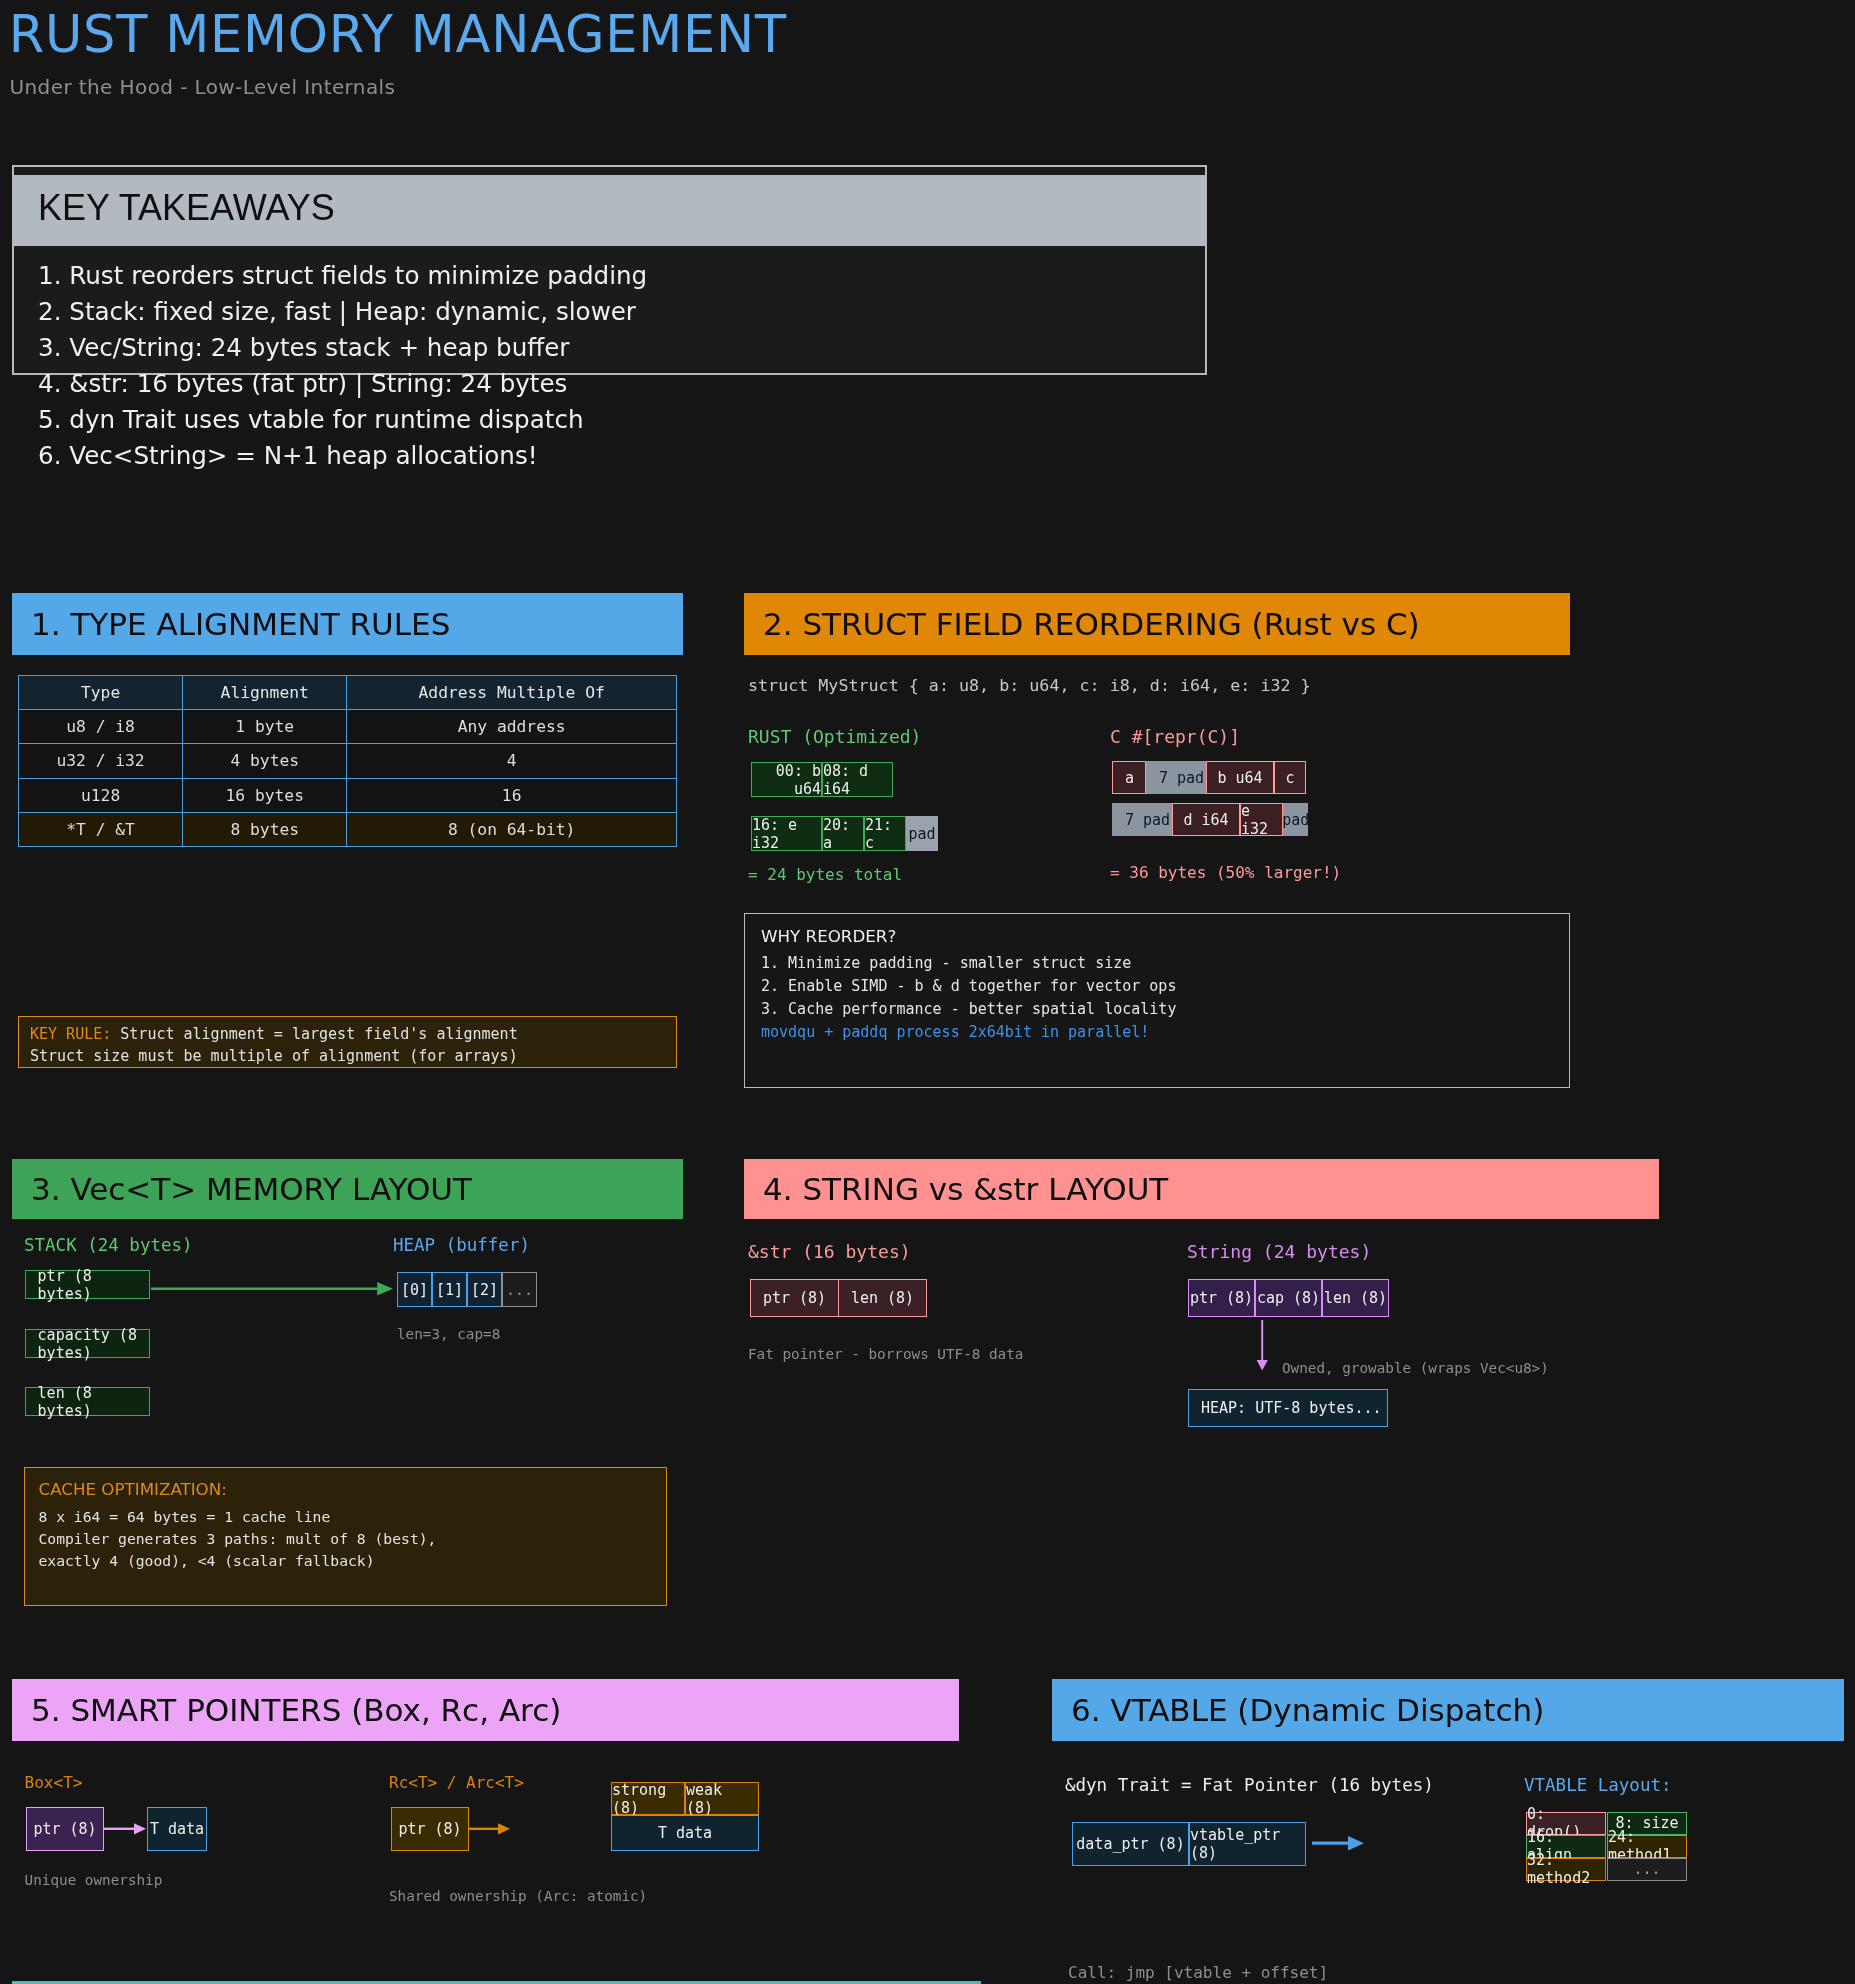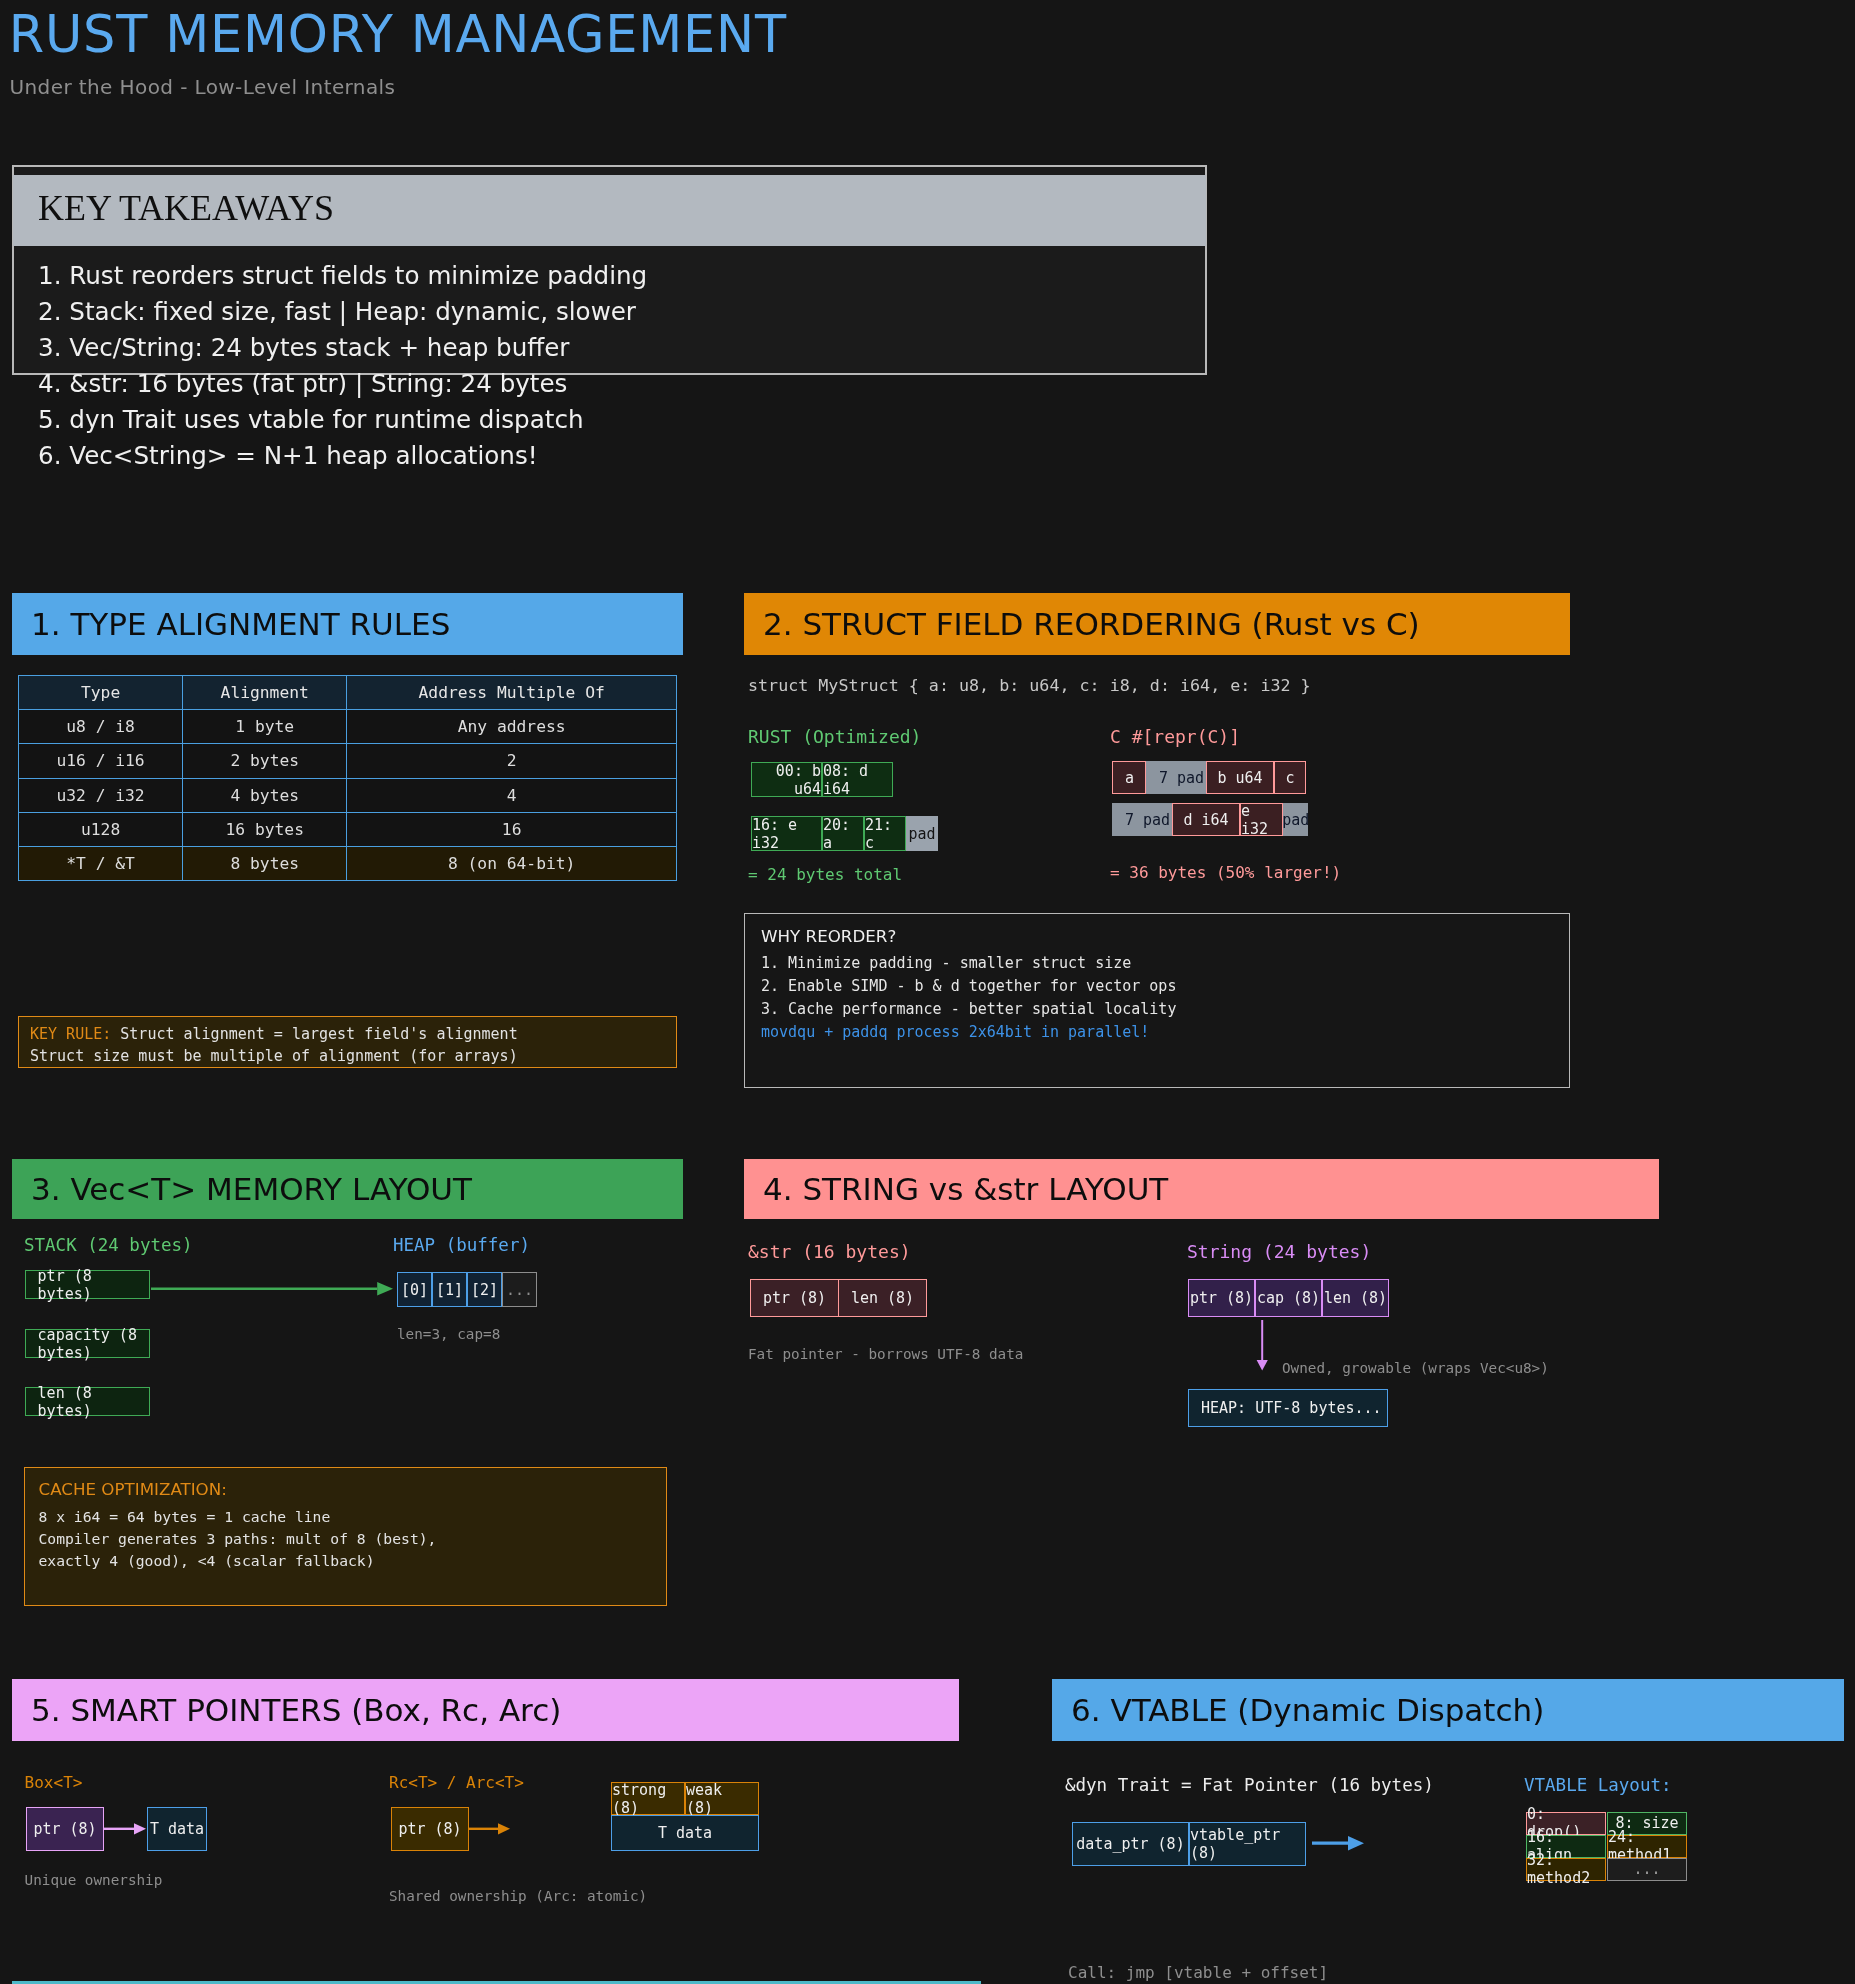--- a/index.html
+++ b/index.html
@@ -19,21 +19,21 @@
   #subtitle{
     left:9.5px; top:75px; font-size:20px; color:#8f8f8f;
     font-family:"DejaVu Sans", sans-serif; letter-spacing:0.4px;
   }
   
   #kt-box{ left:12px; top:165px; width:1195px; height:210px;
            border:2px solid #b8b8b8; background:#1b1b1b; box-sizing:border-box;}
   #kt-head{ left:13px; top:175px; width:1193px; height:71px;
             background:#b3b9c0; box-sizing:border-box;}
   #kt-head-label{ left:38px; top:187px; font-size:36px; color:#0f0f0f;
-            font-family:Liberation Serif, serif;}
+            font-family:Liberation Sans, sans-serif;}
   #kt-list{ left:38px; top:258px; width:1151px;}
   #kt-list .kt-item{ font-size:24.6px; line-height:1.46; color:#f0f0f0;
             font-family:"DejaVu Sans", sans-serif;}
   
   .sec-head{ box-sizing:border-box; display:flex; align-items:center;
              padding-left:19px; color:#0d0d0d; font-size:31px;
              font-family:"DejaVu Sans", sans-serif; }
   .sm { font-size:14.3px; color:#8e8e8e; }
   .cell{ box-sizing:border-box; display:flex; align-items:center;
          justify-content:center; font-size:15px; color:#efefef;
@@ -121,25 +121,20 @@
     <th>Type</th>
     <th>Alignment</th>
     <th>Address Multiple Of</th>
   </tr>
     </thead>
   <tbody>
     <tr>
         <td>u8 / i8</td>
         <td>1 byte</td>
         <td>Any address</td>
-      </tr>
-    <tr>
-        <td>u16 / i16</td>
-        <td>2 bytes</td>
-        <td>2</td>
       </tr>
     <tr>
         <td>u32 / i32</td>
         <td>4 bytes</td>
         <td>4</td>
       </tr>
     <tr>
         <td>u128</td>
         <td>16 bytes</td>
         <td>16</td>

